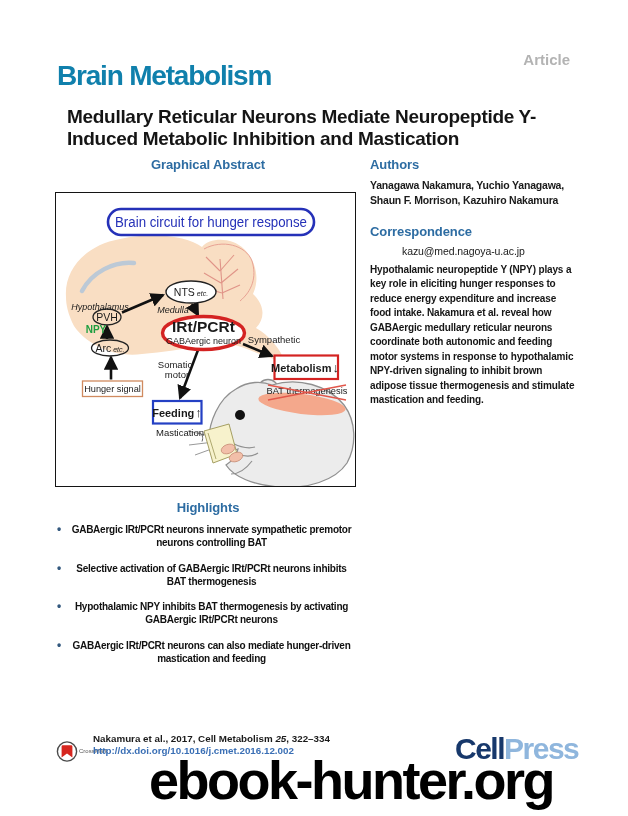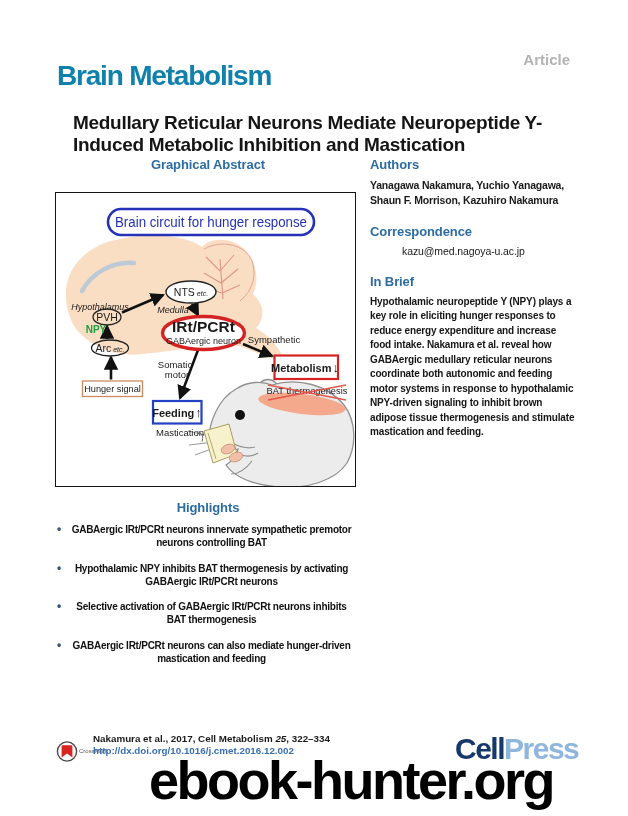--- a/index.html
+++ b/index.html
@@ -3,21 +3,21 @@
 <meta charset="utf-8">
 <style>
   html,body{margin:0;padding:0;background:#e9e9e9;}
   .page{position:relative;width:628px;height:816px;background:#ffffff;margin:0 auto;
         font-family:"Liberation Sans","DejaVu Sans",sans-serif;color:#1a1a1a;overflow:hidden;}
 
   
   .article-label{position:absolute;top:51px;right:58px;font-size:15px;font-weight:bold;color:#b3b3b3;}
   .journal{position:absolute;top:60px;left:57px;font-size:28px;font-weight:bold;color:#1080ac;letter-spacing:-1.2px;}
   .title{position:absolute;top:96px;left:57px;width:522px;font-size:19px;font-weight:bold;
-         line-height:1.16;color:#151515;letter-spacing:-0.3px;margin:16px;}
+         line-height:1.16;color:#151515;letter-spacing:-0.3px;margin:10px;}
 
   
   .sec-heading{font-size:13px;font-weight:bold;color:#2d6ca2;margin:0;letter-spacing:-0.1px;}
 
   
   .left-col{position:absolute;left:55px;top:157px;width:304px;text-align:center;}
   .left-col .sec-heading{margin-left:2px;}
   .figure-box{margin-top:20px;width:299px;height:293px;border:1.6px solid #141414;background:#fff;}
   .figure-box svg{display:block;}
 
@@ -172,38 +172,37 @@
 
         <text x="124" y="243" text-anchor="middle" class="plain9">Mastication</text>
         <path d="M142.5,239 C146.5,241 147.5,244.5 146,248.5" fill="none" stroke="#666" stroke-width="1"></path>
       </svg>
     </div>
 
     <div class="highlights-block">
       <h2 class="sec-heading">Highlights</h2>
       <ul class="highlights-list">
         <li>GABAergic IRt/PCRt neurons innervate sympathetic premotor neurons controlling BAT</li>
+        <li>Selective activation of GABAergic IRt/PCRt neurons inhibits BAT thermogenesis</li>
         <li>Hypothalamic NPY inhibits BAT thermogenesis by activating GABAergic IRt/PCRt neurons</li>
-        <li>Selective activation of GABAergic IRt/PCRt neurons inhibits BAT thermogenesis</li>
         <li>GABAergic IRt/PCRt neurons can also mediate hunger-driven mastication and feeding</li>
       </ul>
     </div>
   </div>
 
   <div class="right-col">
     <h2 class="sec-heading">Authors</h2>
     <div class="authors-names">
       <div>Yanagawa Nakamura, Yuchio Yanagawa,</div>
       <div>Shaun F. Morrison, Kazuhiro Nakamura</div>
     </div>
 
     <h2 class="sec-heading corr-heading">Correspondence</h2>
     <p class="email">kazu@med.nagoya-u.ac.jp</p>
 
-    <h2 class="sec-heading brief-heading">In Brief</h2>
     <p class="brief-text">Hypothalamic neuropeptide Y (NPY) plays a key role in eliciting hunger responses to reduce energy expenditure and increase food intake. Nakamura et al. reveal how GABAergic medullary reticular neurons coordinate both autonomic and feeding motor systems in response to hypothalamic NPY-driven signaling to inhibit brown adipose tissue thermogenesis and stimulate mastication and feeding.</p>
   </div>
 
   <div class="crossmark">
     <svg width="22" height="23" viewBox="0 0 22 23">
       <circle cx="11" cy="11.5" r="9.6" fill="#fff" stroke="#4a4a4a" stroke-width="1.4"></circle>
       <path d="M6.8,5.2 h8.4 a1.2,1.2 0 0 1 1.2,1.2 v11 l-5.4,-4 l-5.4,4 v-11 a1.2,1.2 0 0 1 1.2,-1.2 z" fill="#d6261f"></path>
     </svg>
     <span class="crossmark-label">CrossMark</span>
   </div>

